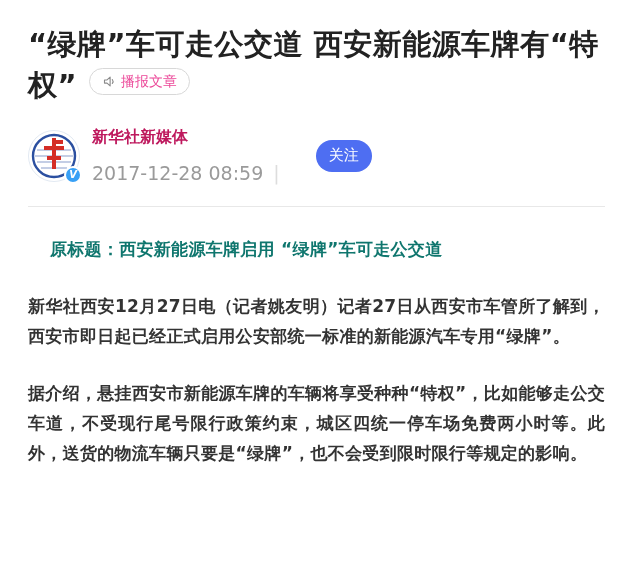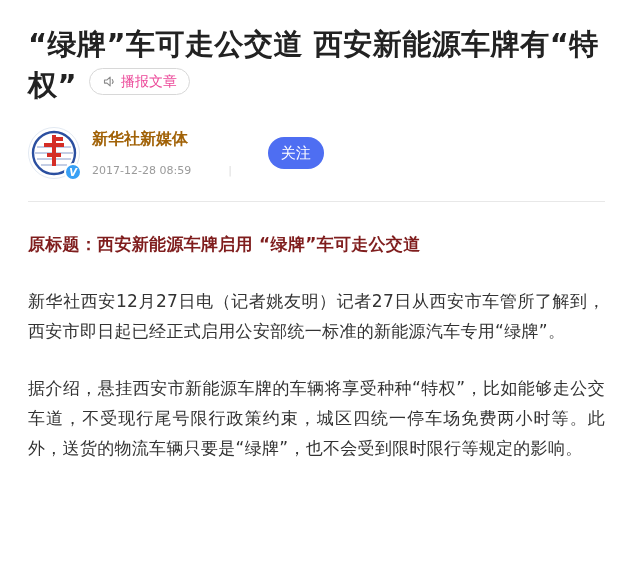--- a/index.html
+++ b/index.html
@@ -34,39 +34,39 @@
   .avatar svg { display: block; }
   .vbadge {
     position: absolute; right: -2px; bottom: -2px;
     width: 18px; height: 18px; border-radius: 50%;
     background: #38a0f5; border: 2px solid #ffffff;
     color: #ffffff; font-size: 10px; font-weight: 700;
     display: flex; align-items: center; justify-content: center;
     font-style: italic;
   }
   .pubinfo { margin-left: 12px; }
-  .pubname { font-size: 16px; font-weight: 700; color: #a16207; cursor: pointer; }
-  .pubmeta { margin-top: 14px; font-size: 11px; color: #9a9a9a; display: flex; align-items: center; gap: 27px; }
+  .pubname { font-size: 16px; font-weight: 700; color: #be185d; cursor: pointer; }
+  .pubmeta { margin-top: 14px; font-size: 19px; color: #9a9a9a; display: flex; align-items: center; }
   .pubmeta .sep { margin: 0 10px; color: #dddddd; }
   .follow {
     margin-left: 26px; width: 56px; height: 32px;
     background: #4e6ef2; color: #ffffff; border: none; border-radius: 16px;
     font-size: 15px; font-family: Liberation Serif, serif; cursor: pointer;
   }
 
   
   .divider { border: none; border-top: 1px solid #e8e8e8; margin-top: 22px; }
 
   
   .para {
     margin-top: 27px;
     font-size: 17px; line-height: 30px; color: #333333;
-    text-align: justify; letter-spacing: 0.3px;
+    text-align: justify; letter-spacing: 0.3px; font-weight: bold;
   }
-  .para.bold { font-weight: 700; color: #7f1d1d; }
+  .para.bold { font-weight: 700; color: #0f766e; margin-left: 22px; }
 </style>
 </head>
 <body>
 
 <div class="page">
 
   <h1 class="title"><span>“绿牌”车可走公交道 西安新能源车牌有“特权”</span><button class="broadcast">
         <span class="spk">
           <svg width="15" height="15" viewBox="0 0 24 24">
             <path d="M4 9.5v5h4l5 4.5V5L8 9.5H4z" fill="none" stroke="#8a8a8a" stroke-width="1.8" stroke-linejoin="round"></path>

